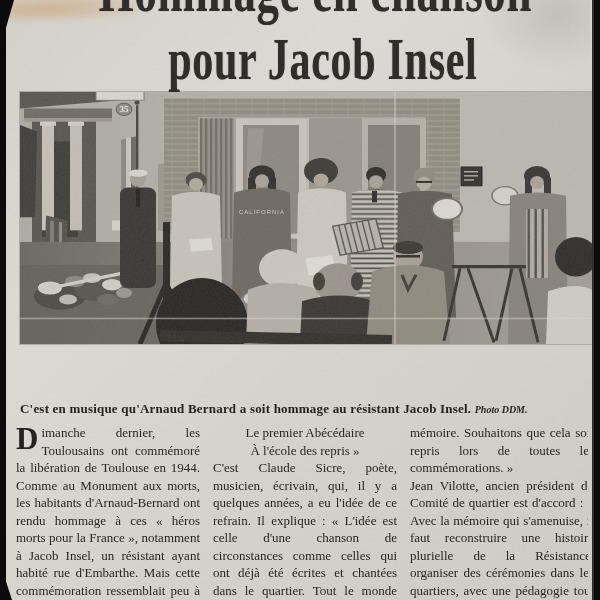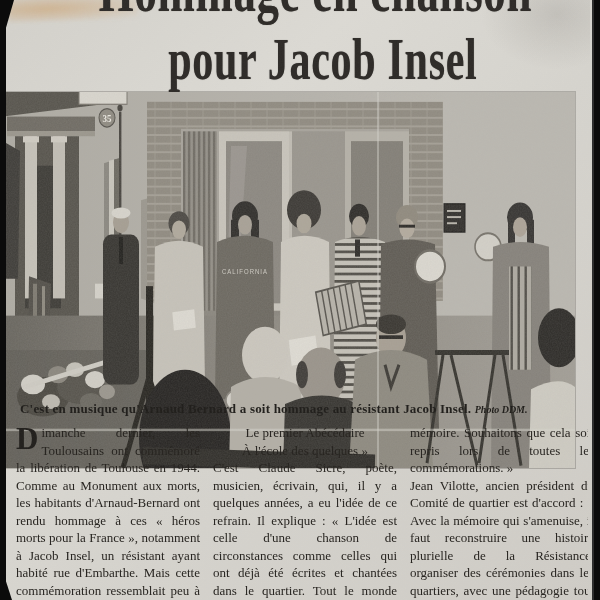--- a/index.html
+++ b/index.html
@@ -20,21 +20,21 @@
   .blotch{position:absolute;right:10px;top:0;width:110px;height:70px;
           background:radial-gradient(ellipse at 70% 20%,rgba(120,116,110,.22),transparent 70%);z-index:4;}
   
   .headline{position:absolute;left:6px;right:8px;text-align:center;z-index:6;color:#2d2a27;
             font-weight:700;white-space:nowrap;line-height:1;}
   .headline .squeeze{display:inline-block;transform:scaleX(.70);transform-origin:50% 0;
             text-shadow:0 0 1px rgba(40,38,35,.55);}
   .hl1{top:-42px;font-size:64px;letter-spacing:1px;}
   .hl2{top:29px;font-size:60px;letter-spacing:1px;}
   
-  .photo{position:absolute;left:3px;top:92px;width:572px;height:376px;z-index:6;
+  .photo{position:absolute;left:20px;top:92px;width:572px;height:252px;z-index:6;
          outline:1px solid rgba(50,48,45,.25);background:#b4b1aa;}
   .photo svg{display:block;width:100%;height:100%;}
   
   .caption{position:absolute;left:20px;right:16px;top:401px;z-index:6;color:#1f1d1a;
            font-size:13px;font-weight:700;letter-spacing:.2px;white-space:nowrap;}
   .caption .credit{font-size:10px;font-style:italic;letter-spacing:0;text-align:right;}
   
   .columns{position:absolute;left:16px;top:424px;width:572px;height:176px;overflow:hidden;
            display:flex;gap:13px;z-index:6;}
   .col{width:184px;flex:0 0 184px;font-size:13px;line-height:17.5px;color:#25221e;
@@ -270,21 +270,21 @@
   </div>
 
   <div class="columns">
     <div class="col">
       <p>
         <span class="dropcap">D</span><span>imanche dernier, les Toulousains ont commémoré la libération de Toulouse en 1944. Comme au Monument aux morts, les habitants d'Arnaud-Bernard ont rendu hommage à ces « héros morts pour la France », notamment à Jacob Insel, un résistant ayant habité rue d'Embarthe. Mais cette commémoration ressemblait peu à ce</span>
       </p>
     </div>
     <div class="col">
       <span class="quoteline">Le premier Abécédaire</span>
-      <span class="quoteline">À l'école des quelques »</span>
+      <span class="quoteline">À l'école des repris »</span>
       <p>C'est Claude Sicre, poète, musicien, écrivain, qui, il y a quelques années, a eu l'idée de ce refrain. Il explique : « L'idée est celle d'une chanson de circonstances comme celles qui ont déjà été écrites et chantées dans le quartier. Tout le monde chante ensemble le refrain puis le public</p>
     </div>
     <div class="col">
       <p>mémoire. Souhaitons que cela soit repris lors de toutes les commémorations. »</p>
       <p>Jean Vilotte, ancien président du Comité de quartier est d'accord : « Avec la mémoire qui s'amenuise, il faut reconstruire une histoire plurielle de la Résistance, organiser des cérémonies dans les quartiers, avec une pédagogie tout public. »</p>
     </div>
   </div>
 
   <div class="edge left"></div>
   <div class="edge right"></div>

